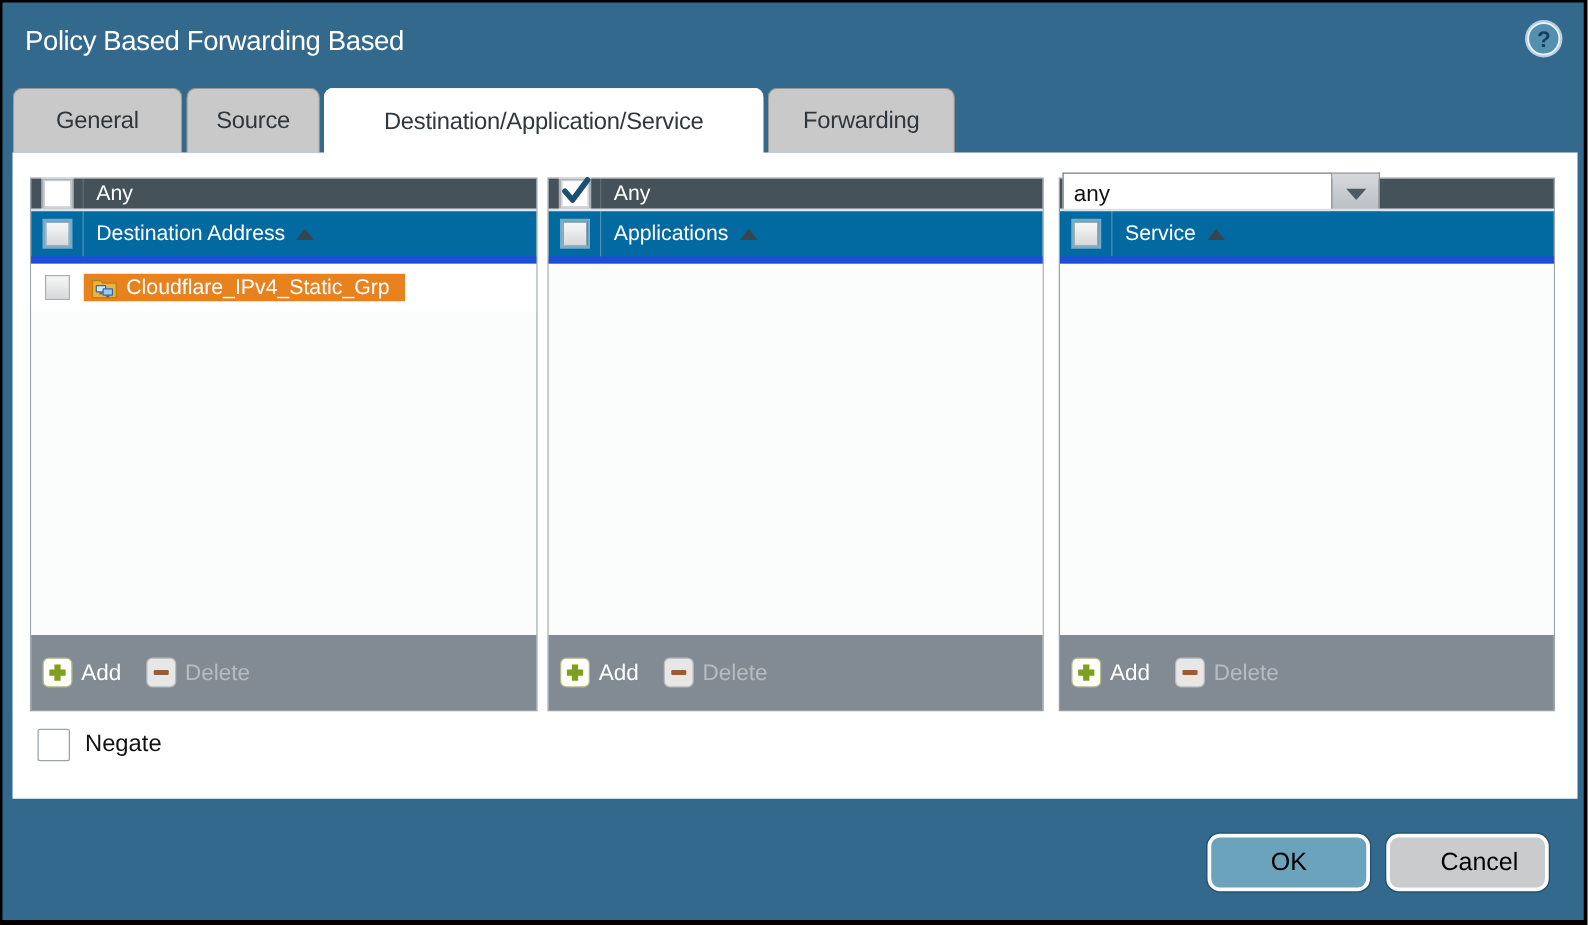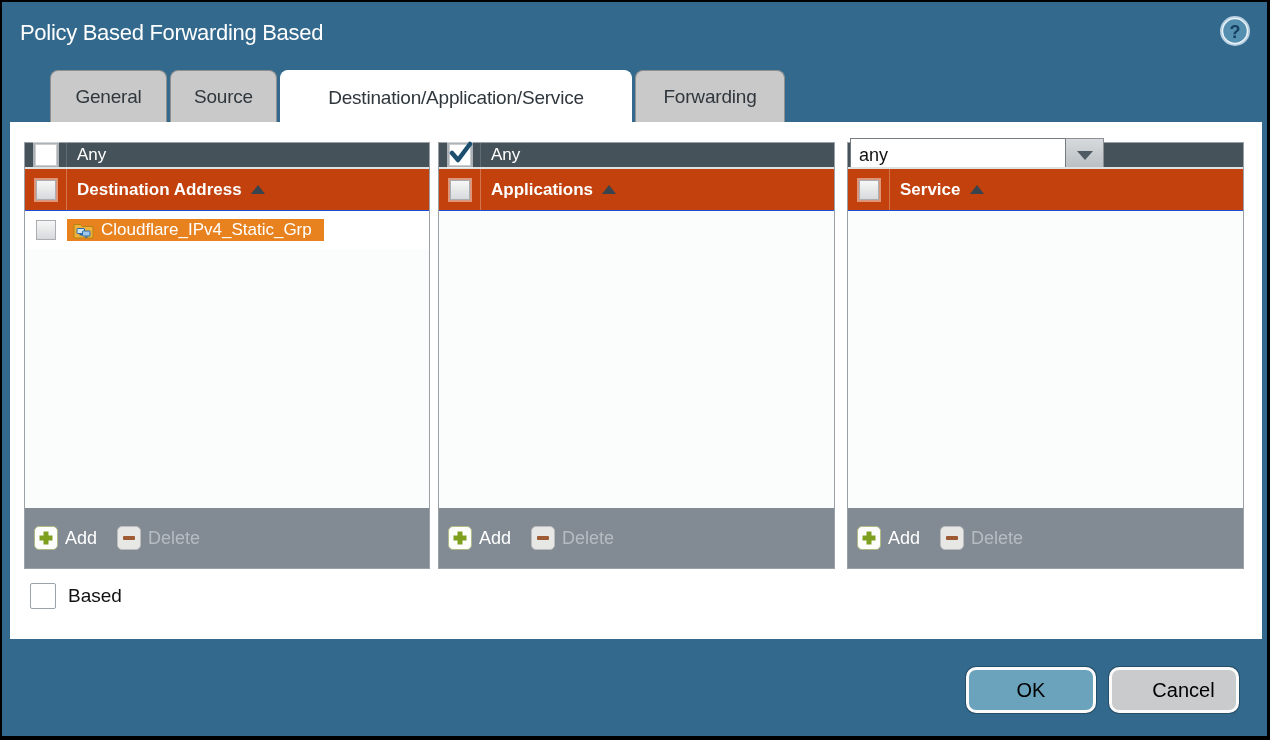--- a/index.html
+++ b/index.html
@@ -24,21 +24,21 @@
   .help { position: absolute; right: 16px; top: 13px; width: 32px; height: 32px; cursor: pointer; }
   
   .tabs { position: absolute; left: 8px; top: 68px; height: 52px; display: flex; }
   .tab {
     height: 52px; background: #c9c9c9; border: 1px solid #909090; border-bottom: none;
     border-radius: 8px 8px 0 0; margin-right: 3px;
     display: flex; align-items: center; justify-content: center;
     font-size: 19px; color: #2f373d; letter-spacing: -0.2px; cursor: pointer;
   }
   .tab.active { background: #ffffff; border-color: #ffffff; height: 54px; z-index: 3; }
-  .tab-general { width: 117px; margin-left: 40px; }
+  .tab-general { width: 136px; }
   .tab-source { width: 107px; }
   .tab-das { width: 352px; }
   .tab-forwarding { width: 150px; }
   
   .panel {
     position: absolute; left: 8px; top: 120px; width: 1252px; height: 517px;
     background: #ffffff; z-index: 2;
   }
   .col {
     position: absolute; top: 20px; height: 427px;
@@ -47,22 +47,22 @@
   }
   .col-destination { left: 14px; width: 406px; }
   .col-applications { left: 428px; width: 397px; }
   .col-service { left: 837px; width: 397px; }
   .col-topbar {
     height: 24px; background: #46525a; flex: 0 0 auto;
     display: flex; align-items: center;
   }
   .col-gap { height: 2px; background: #dde2e4; flex: 0 0 auto; }
   .col-header {
-    height: 42px; background: #c2410c; flex: 0 0 auto;
-    display: flex; align-items: center; border-bottom: 1px solid #1d4ed8; font-weight: bold;
+    height: 42px; background: #0369a1; flex: 0 0 auto;
+    display: flex; align-items: center; border-bottom: 6px solid #1d4ed8;
   }
   .cbx-cell {
     width: 42px; flex: 0 0 auto; display: flex; align-items: center; justify-content: center;
     align-self: stretch; border-right: 1px solid rgba(255,255,255,0.28);
   }
   .col-topbar .cbx-cell { border-right: 1px solid rgba(255,255,255,0.15); }
   .bar-label { color: #ffffff; font-size: 17px; margin-left: 10px; }
   .hdr-label { color: #ffffff; font-size: 17px; margin-left: 10px; }
   .sort-asc {
     width: 0; height: 0; margin-left: 9px;
@@ -288,21 +288,21 @@
                 <rect x="3" y="7" width="12" height="4" rx="1" fill="#9e5a33"></rect>
               </svg>
           </span>
           <span class="action-label del-label">Delete</span>
         </div>
       </div>
     </div>
 
     <div class="negate-row">
       <div class="cbx cbx-plain"></div>
-      <div class="negate-label">Based</div>
+      <div class="negate-label">Negate</div>
     </div>
 
   </div>
 
   <div class="btn ok-btn">OK</div>
   <div class="btn cancel-btn">Cancel</div>
 
 </div>
 
 </body></html>

